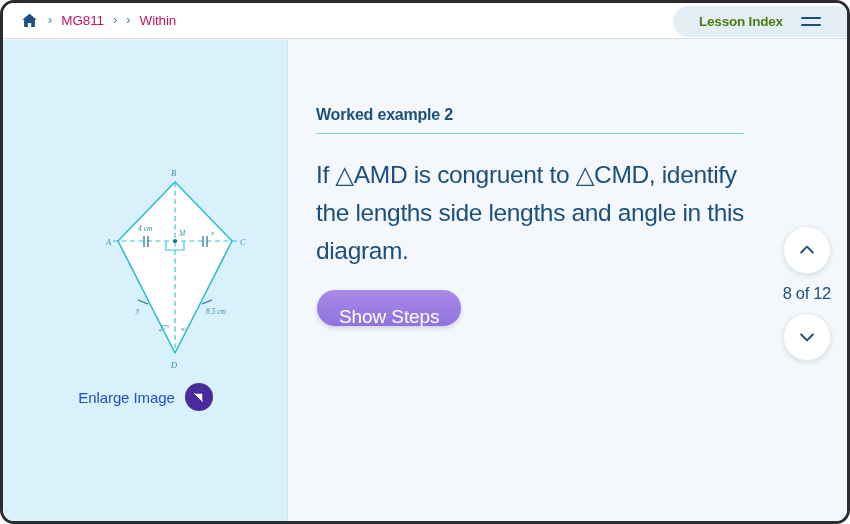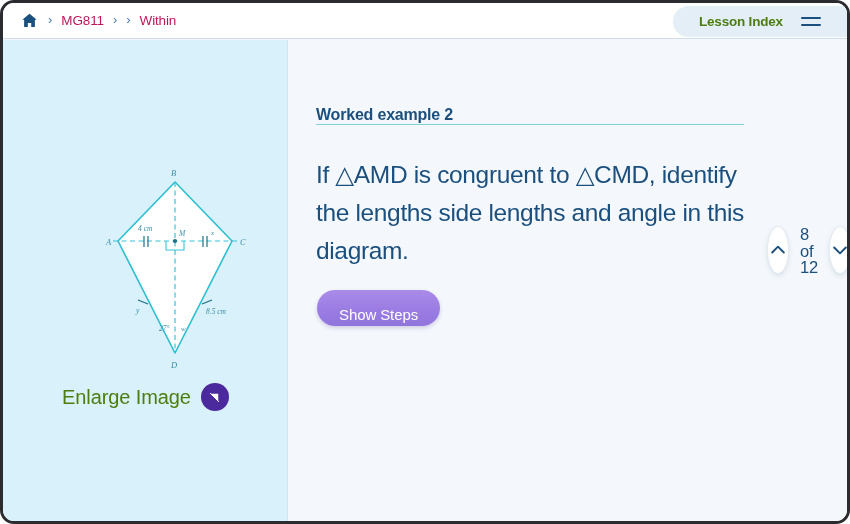--- a/index.html
+++ b/index.html
@@ -128,22 +128,22 @@
     top: 343px;
     left: 0;
     width: 285px;
     display: flex;
     align-items: center;
     justify-content: center;
     gap: 10px;
     cursor: pointer;
   }
   #enlarge-label {
-    color: #4d7c0f;
-    font-size: 20px;
+    color: #1d4ed8;
+    font-size: 15px;
     letter-spacing: -0.1px;
     line-height: 1;
   }
   #enlarge-btn {
     width: 28px; height: 28px;
     border-radius: 50%;
     background: #4b2a9e;
     display: flex;
     align-items: center;
     justify-content: center;
@@ -160,21 +160,21 @@
 
   #worked-example-heading {
     position: absolute;
     top: 66px;
     left: 27px;
     width: 428px;
     color: #1b4f7e;
     font-size: 16px;
     font-weight: bold;
     letter-spacing: -0.2px;
-    padding-bottom: 0;
+    padding-bottom: 9px;
     border-bottom: 1.5px solid #7fd4d8;
   }
 
   #question-text {
     position: absolute;
     top: 116px;
     left: 27px;
     width: 442px;
     color: #1b4f7e;
     font-size: 24.5px;
@@ -187,35 +187,35 @@
     position: absolute;
     top: 250px;
     left: 28px;
     height: 36px;
     padding: 16px 22px;
     border: none;
     border-radius: 18px;
     background: linear-gradient(180deg, #a98be8 0%, #9b7ce3 55%, #9075dd 100%);
     color: #ffffff;
     font-family: "Liberation Sans", sans-serif;
-    font-size: 15px;
+    font-size: 19px;
     letter-spacing: -0.1px;
     cursor: pointer;
     box-shadow: 0 2px 4px rgba(80,50,150,0.22);
   }
 
   
   #pager {
     position: absolute;
     right: 16px;
     top: 186px;
     width: 64px;
     display: flex;
-    flex-direction: row;
-    align-items: flex-start;
+    flex-direction: column;
+    align-items: flex-end;
     gap: 11px;
   }
   .nav-circle {
     width: 48px; height: 48px;
     border-radius: 50%;
     background: #ffffff;
     border: 1px solid #e4ebf2;
     box-shadow: 0 2px 5px rgba(30,60,90,0.13);
     display: flex;
     align-items: center;

